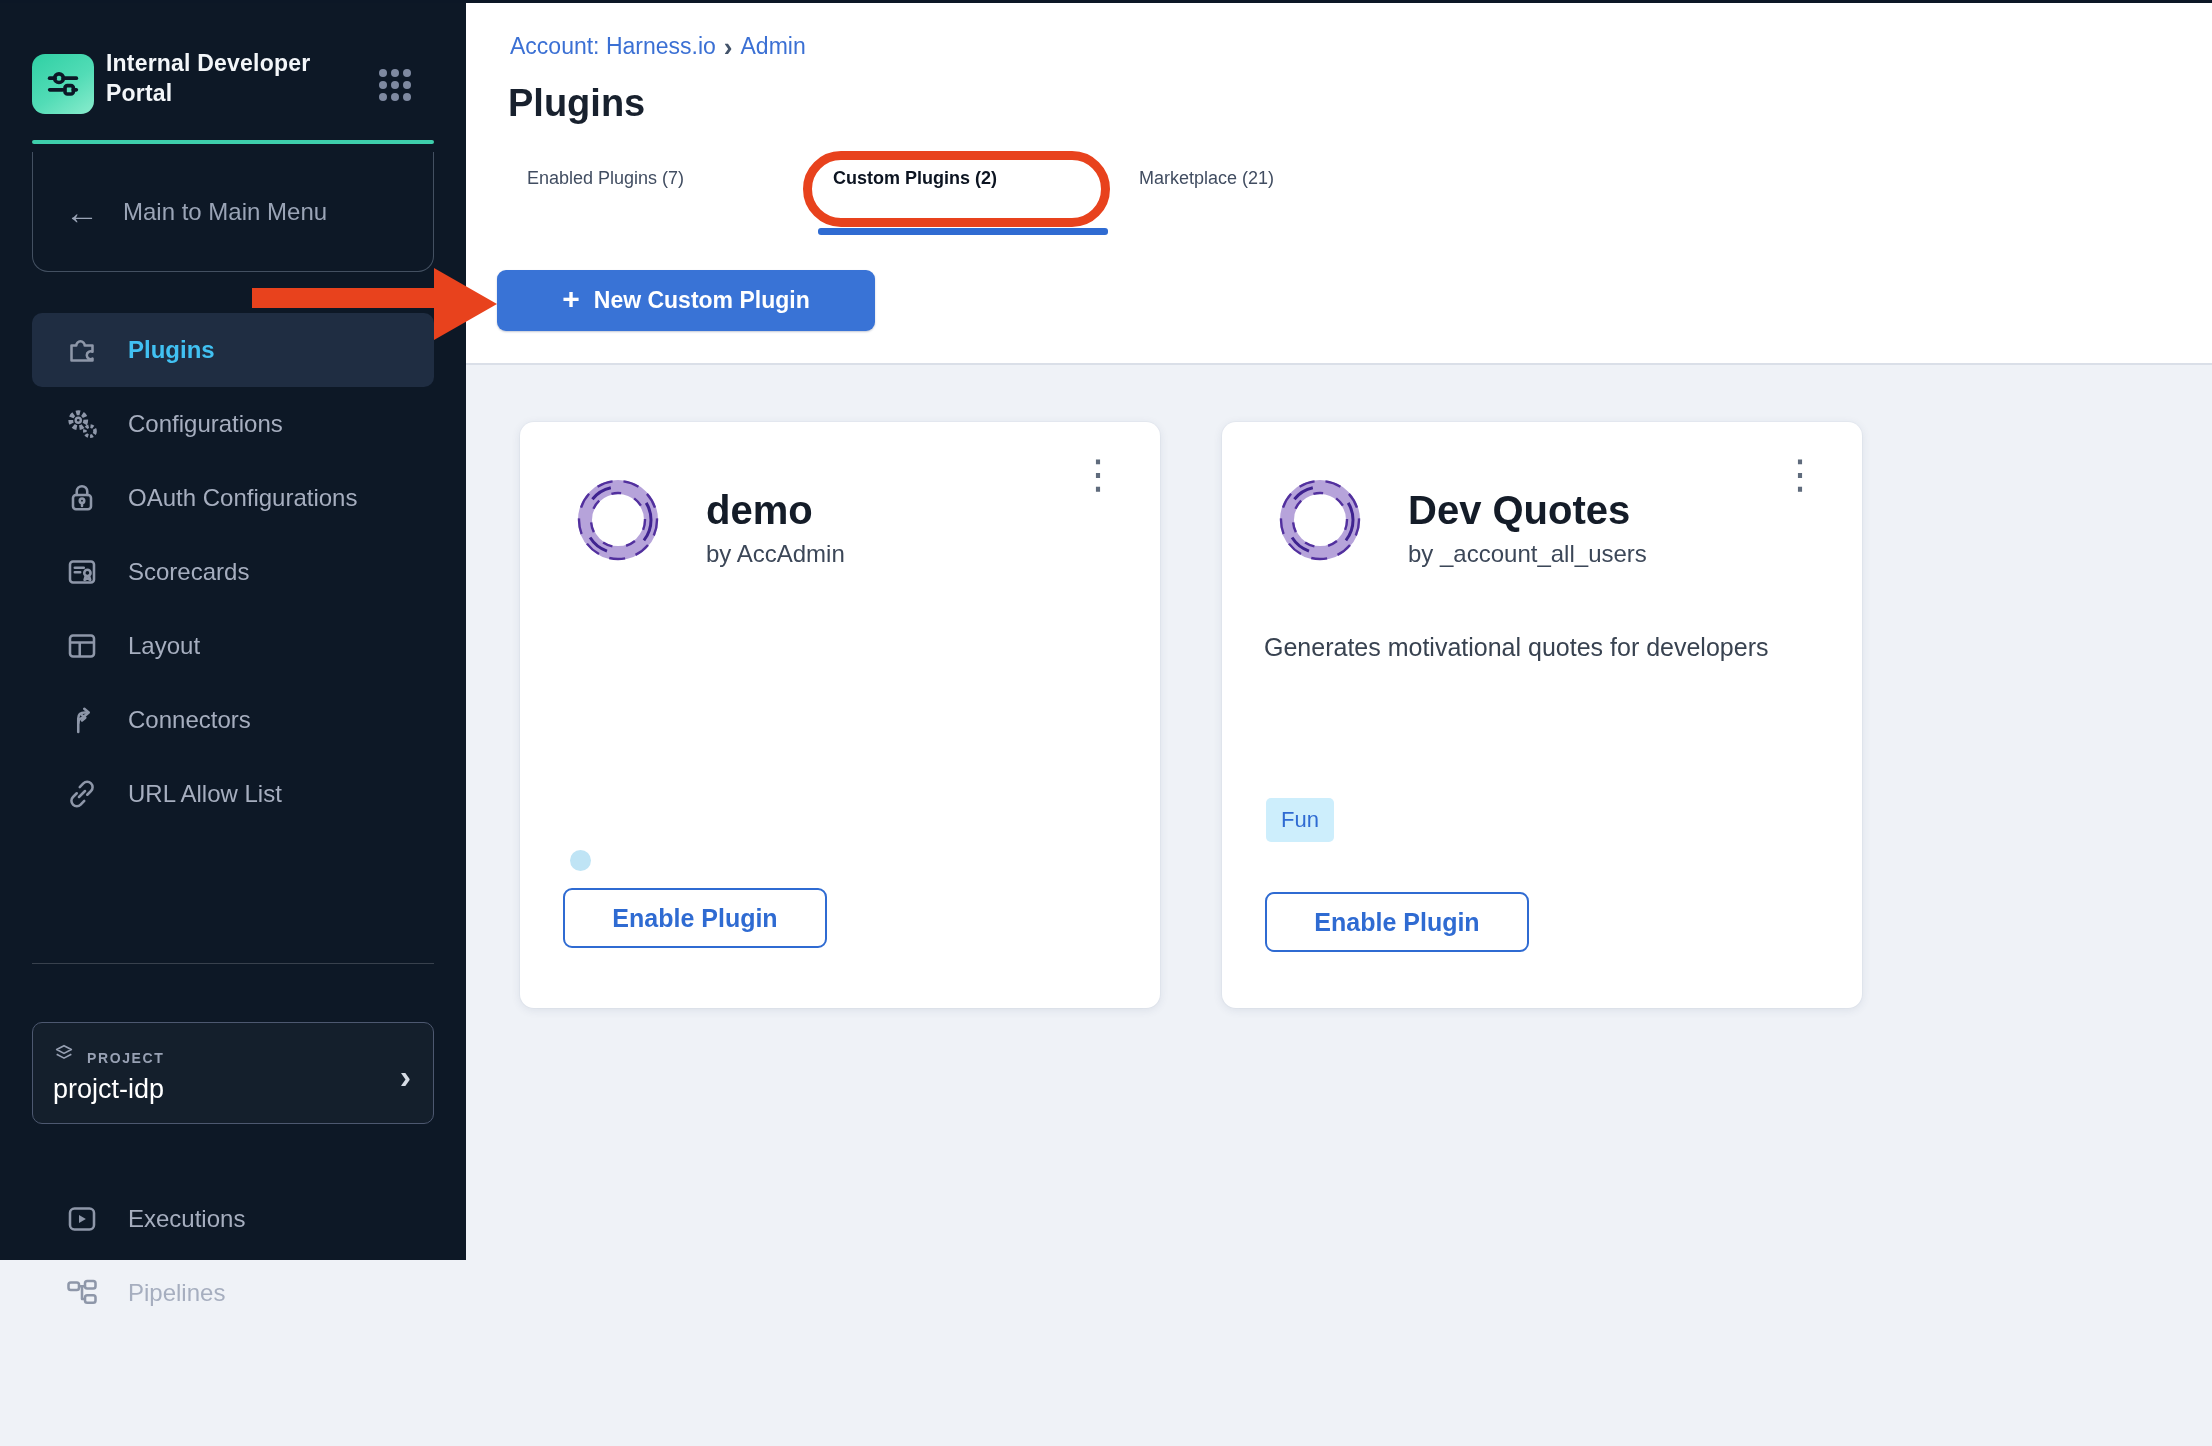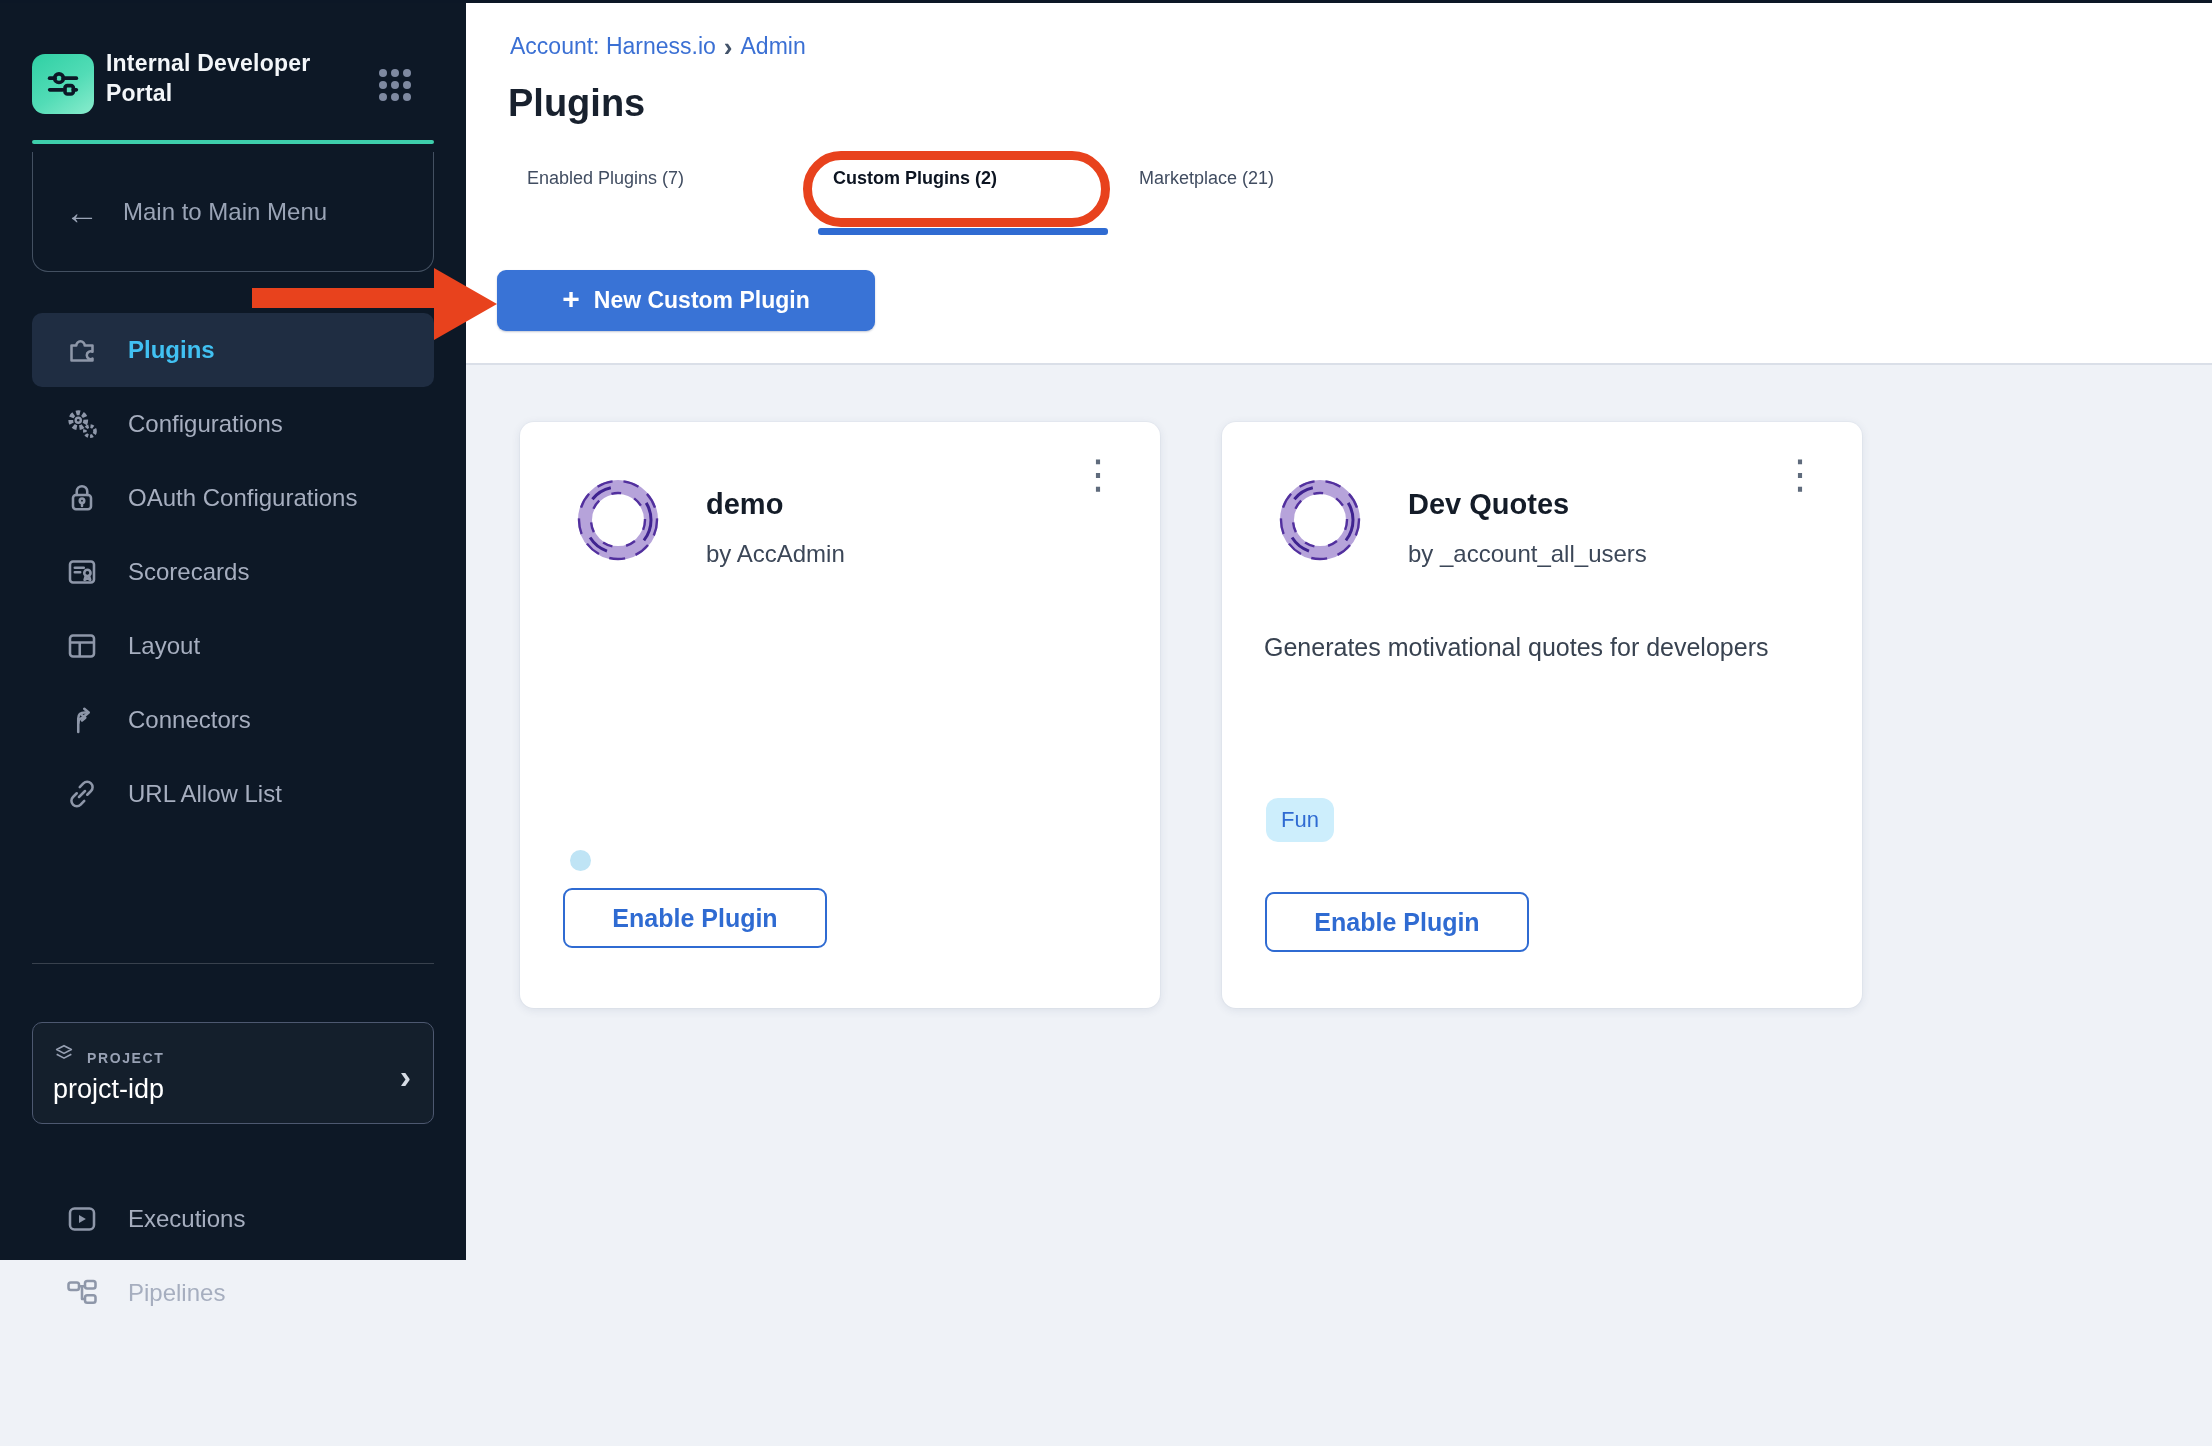--- a/index.html
+++ b/index.html
@@ -71,28 +71,28 @@
   
   .annot-oval { position:absolute; left:803px; top:151px; width:307px; height:76px;
                 border:9px solid #e8421d; border-radius:38px; z-index:10; pointer-events:none; }
   .annot-arrow { position:absolute; left:245px; top:258px; width:260px; height:92px; z-index:11; pointer-events:none; }
 
   
   .card { position:absolute; top:422px; width:640px; height:586px; background:#ffffff; border-radius:14px;
           box-shadow:0 2px 10px rgba(35,55,95,.10), 0 0 0 1px #e9edf3; z-index:2; }
   .card1 { left:520px; } .card2 { left:1222px; }
   .ring { position:absolute; left:52px; top:52px; width:92px; height:92px; }
-  .card-title { position:absolute; left:186px; top:66px; font-size:29px; font-weight:bold; color:#141c28; }
+  .card-title { position:absolute; left:186px; top:66px; font-size:40px; font-weight:bold; color:#141c28; }
   .card-author { position:absolute; left:186px; top:118px; font-size:24px; color:#3c4758; }
   .kebab { position:absolute; right:34px; top:28px; font-size:40px; color:#5f6b7c; line-height:1; cursor:pointer;
            padding:4px 8px; }
   .card-desc { position:absolute; left:42px; top:208px; width:560px; font-size:25px; color:#384250; line-height:34px; }
   .status-dot { position:absolute; left:50px; top:428px; width:21px; height:21px; border-radius:50%; background:#bfe4f5; }
   .tag { position:absolute; left:44px; top:376px; background:#cdeefc; color:#2f6bd2; font-size:22px;
-         padding:9px 15px; border-radius:12px; }
+         padding:9px 15px; border-radius:5px; }
   .enable-btn { position:absolute; left:43px; top:466px; width:264px; height:60px; background:#ffffff;
                 border:2px solid #2f6bd2; border-radius:9px; color:#2f6bd2; font-size:25px; font-weight:bold;
                 font-family:"Liberation Sans", sans-serif; cursor:pointer; }
   .card2 .enable-btn { top:470px; }
 
   svg { display:block; }
 </style>
 </head>
 <body>
 

